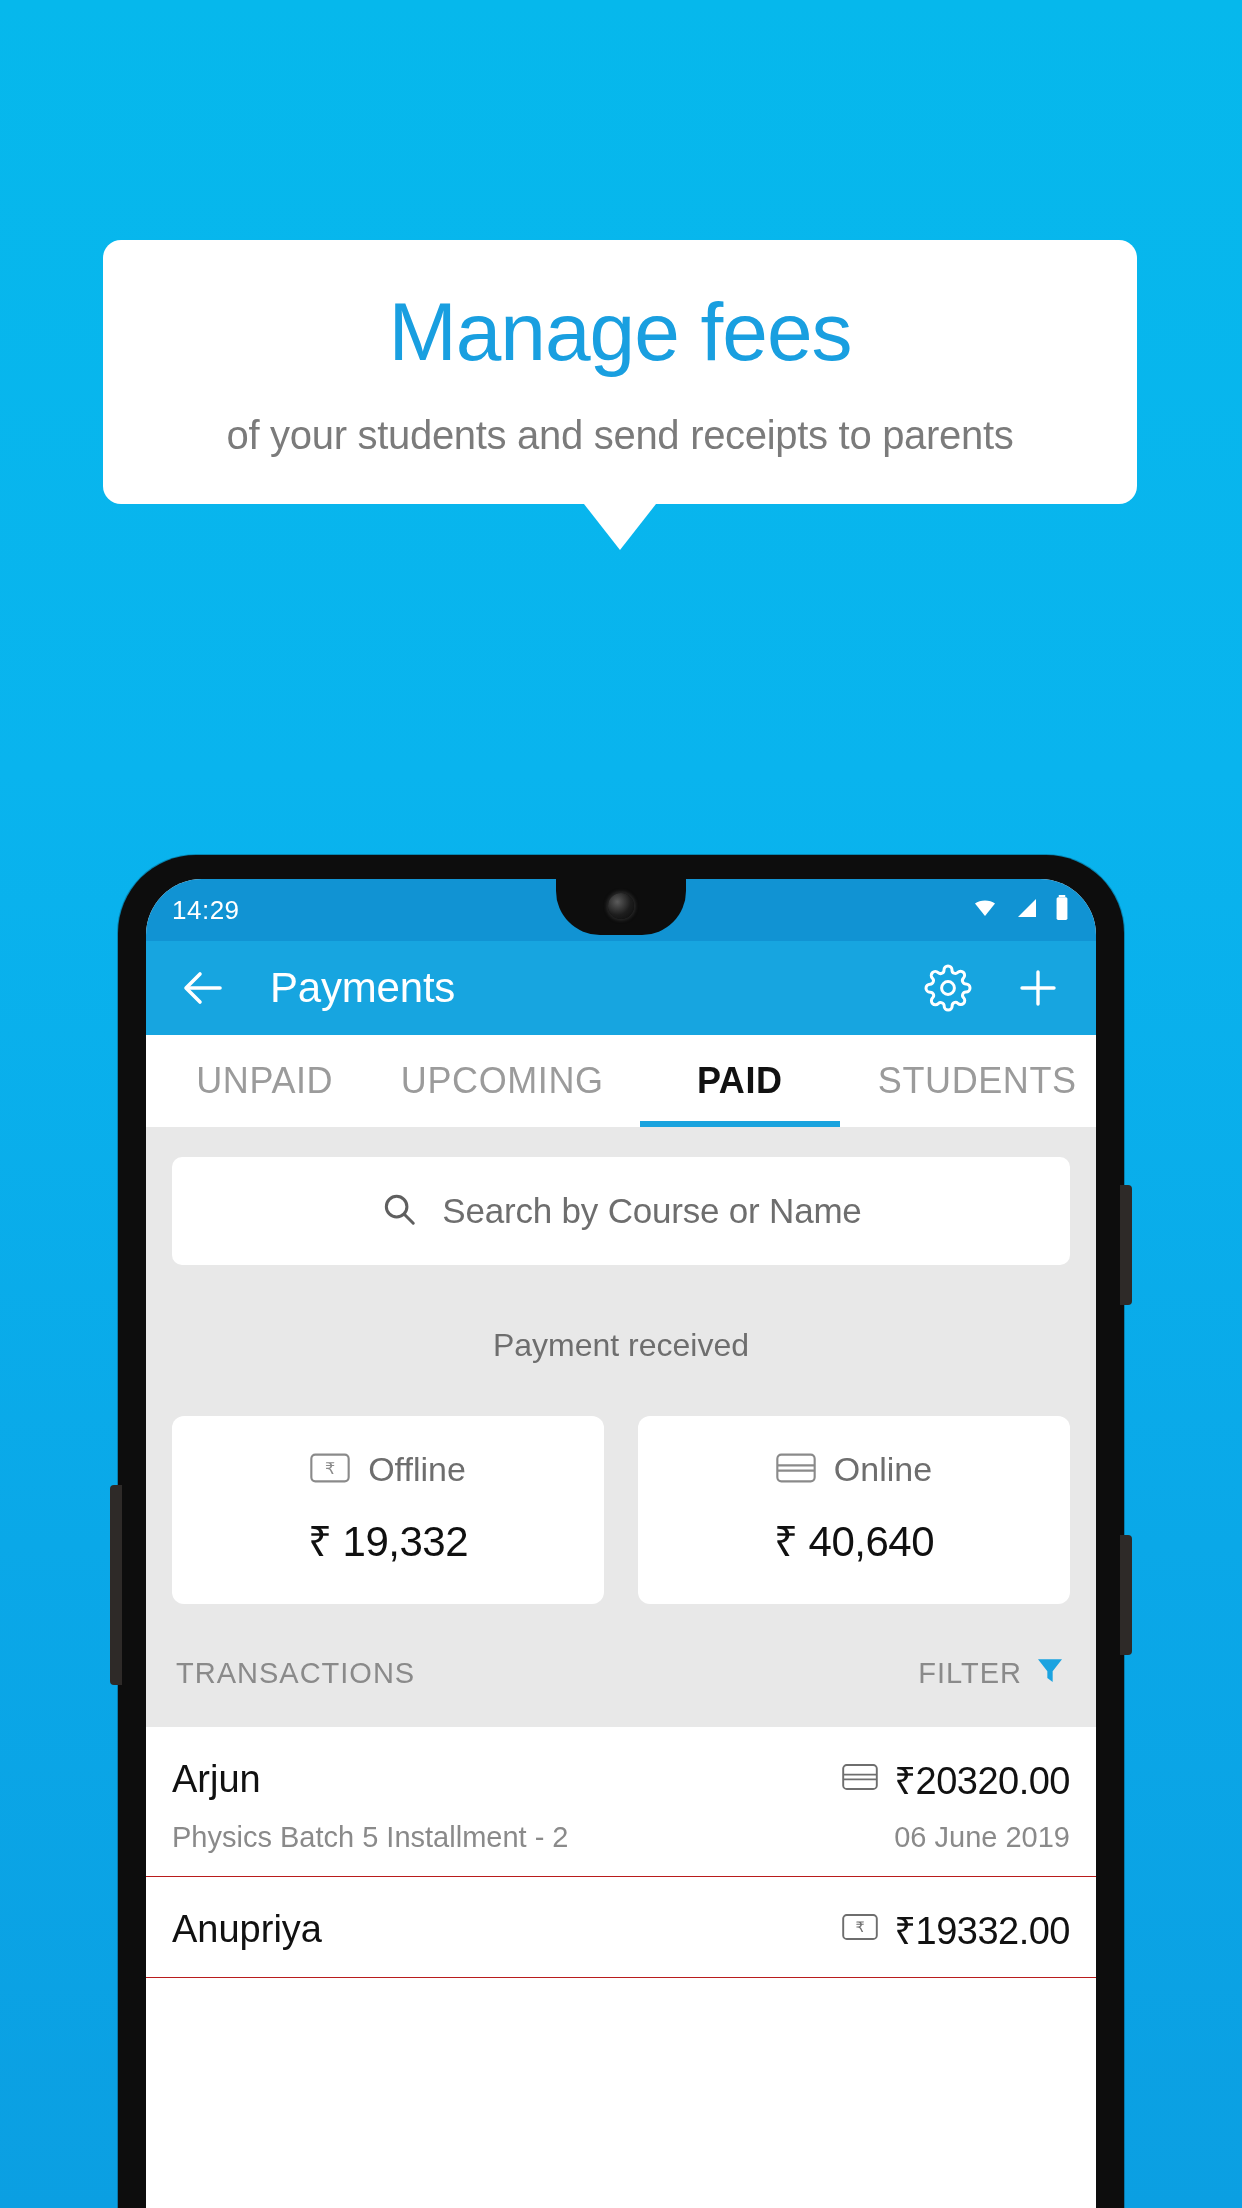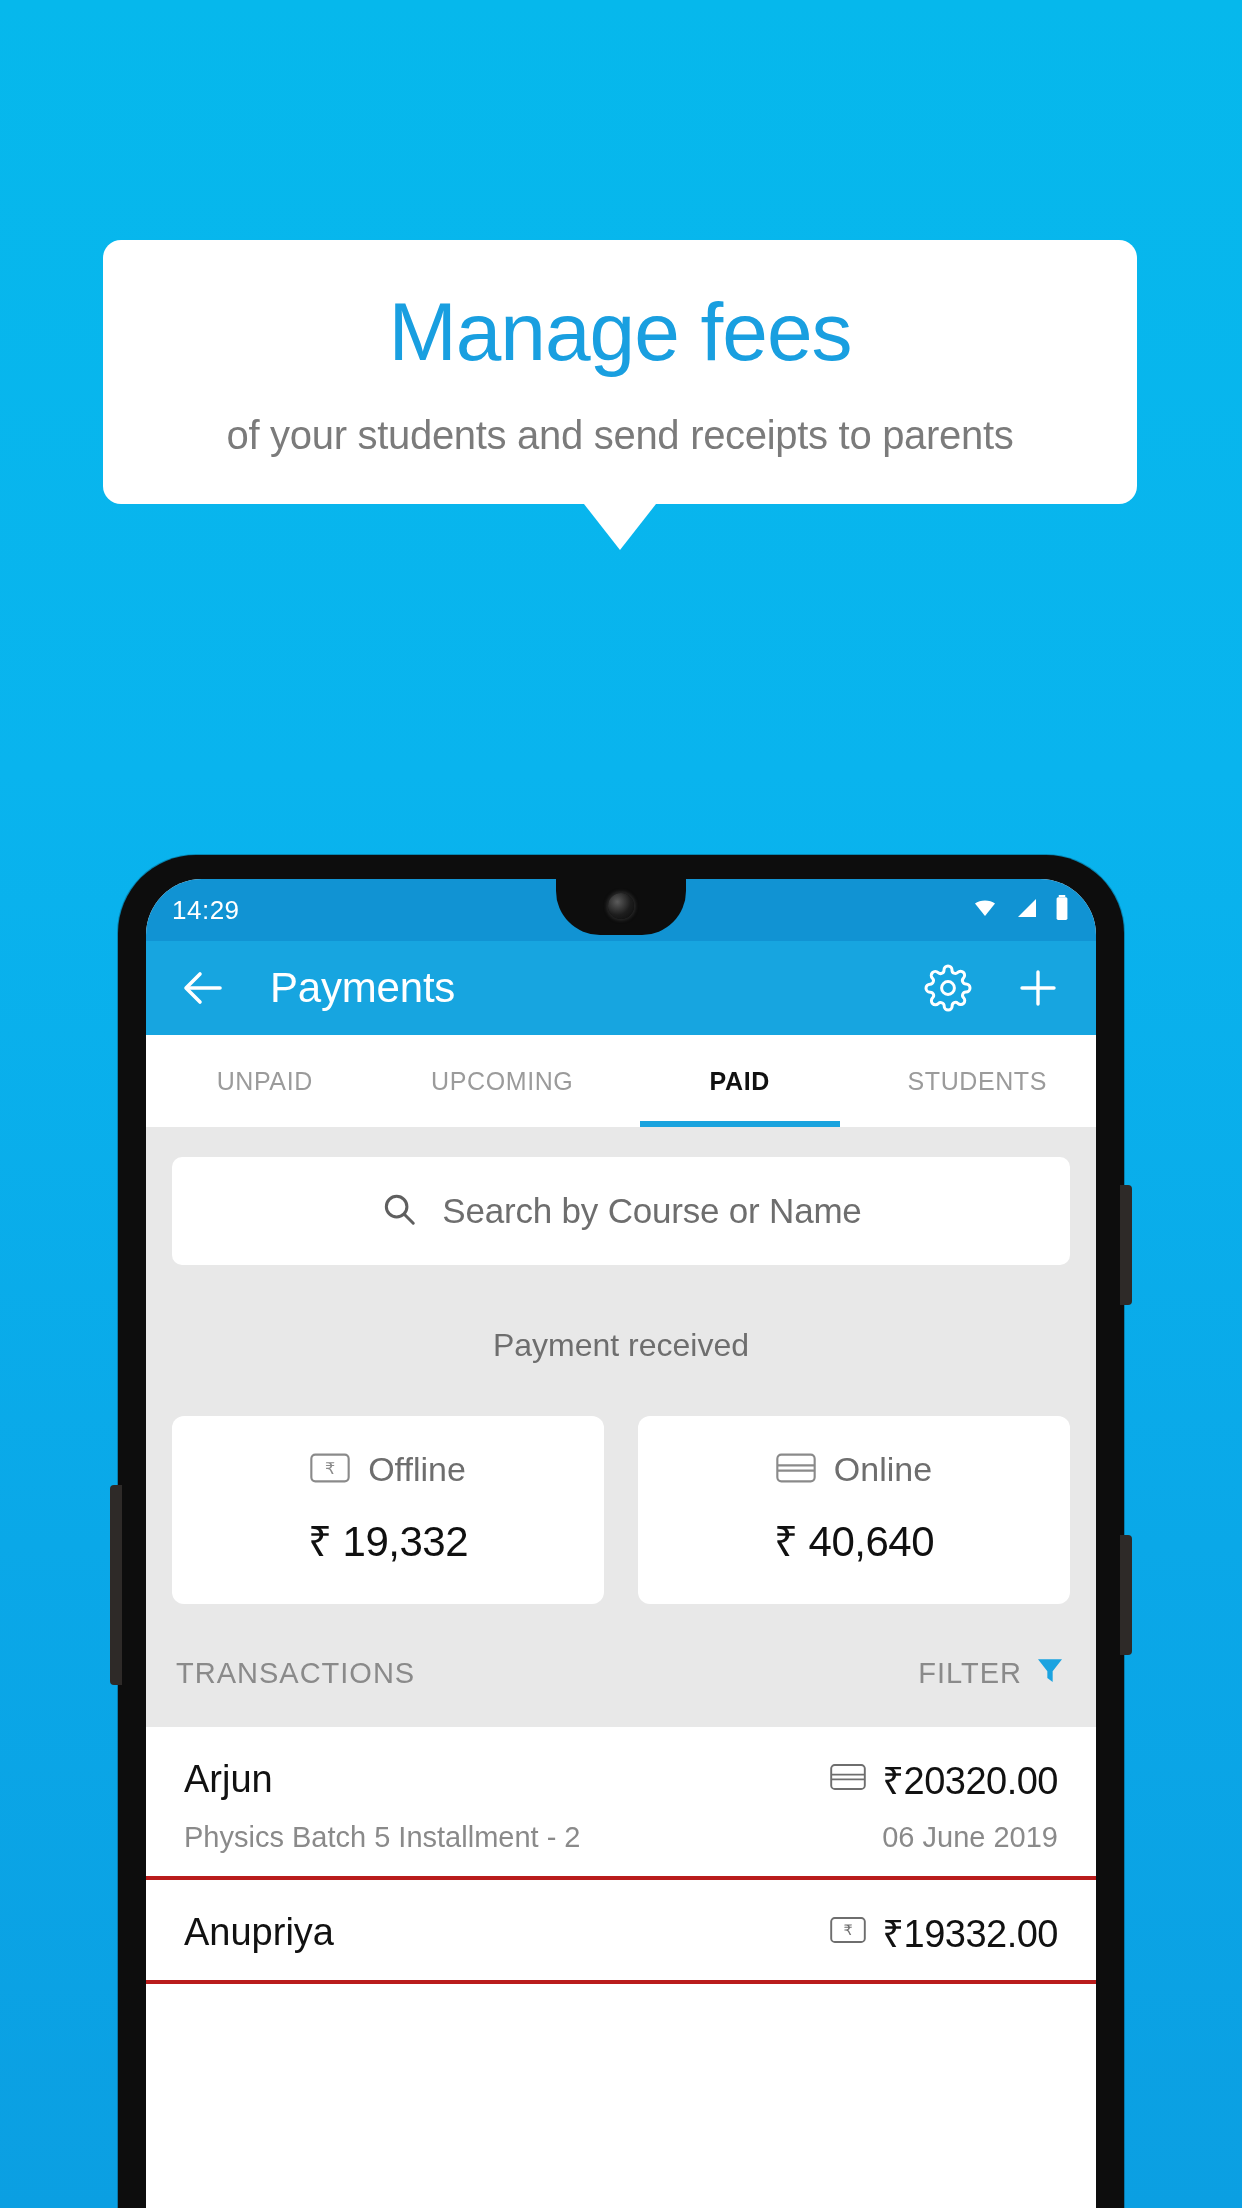--- a/index.html
+++ b/index.html
@@ -83,21 +83,21 @@
   .appbar-icon { display:flex; align-items:center; justify-content:center; }
   #gear-btn { margin-right:42px; }
 
   
   #tabs {
     height:92px; background:#ffffff;
     display:flex; align-items:stretch;
   }
   .tab {
     flex:1; display:flex; align-items:center; justify-content:center;
-    font-size:25px; letter-spacing:.6px; color:#9b9b9b; position:relative;
+    font-size:36px; letter-spacing:.6px; color:#9b9b9b; position:relative;
   }
   .tab.active { color:#111111; font-weight:700; }
   .tab.active::after {
     content:""; position:absolute; left:8%; right:8%; bottom:0;
     height:6px; background:#19a3de;
   }
 
   
   #content { background:#e8e8e8; }
 
@@ -121,21 +121,21 @@
   .bd-label { font-size:34px; color:#6e6e6e; }
   .bd-amount { font-size:42px; color:#101010; margin-top:22px; letter-spacing:-.5px; }
 
   #tx-header {
     display:flex; align-items:center; justify-content:space-between;
     padding:50px 30px 34px; font-size:29px; color:#8a8a8a; letter-spacing:1px;
   }
   #filter-group { display:flex; align-items:center; gap:12px; }
 
   #tx-list { background:#ffffff; }
-  .tx-row { padding:26px 38px 22px; border-bottom:4px solid #b91c1c; }
+  .tx-row { padding:26px 26px 22px; border-bottom:1px solid #b91c1c; }
   .tx-line1 { display:flex; align-items:center; justify-content:space-between; }
   .tx-name { font-size:38px; color:#111111; }
   .tx-amt-group { display:flex; align-items:center; gap:16px; }
   .tx-amount { font-size:38px; color:#111111; letter-spacing:-.5px; }
   .tx-line2 { display:flex; align-items:center; justify-content:space-between; margin-top:16px; }
   .tx-desc, .tx-date { font-size:29px; color:#8a8a8a; }
 </style>
 </head>
 <body>
 

